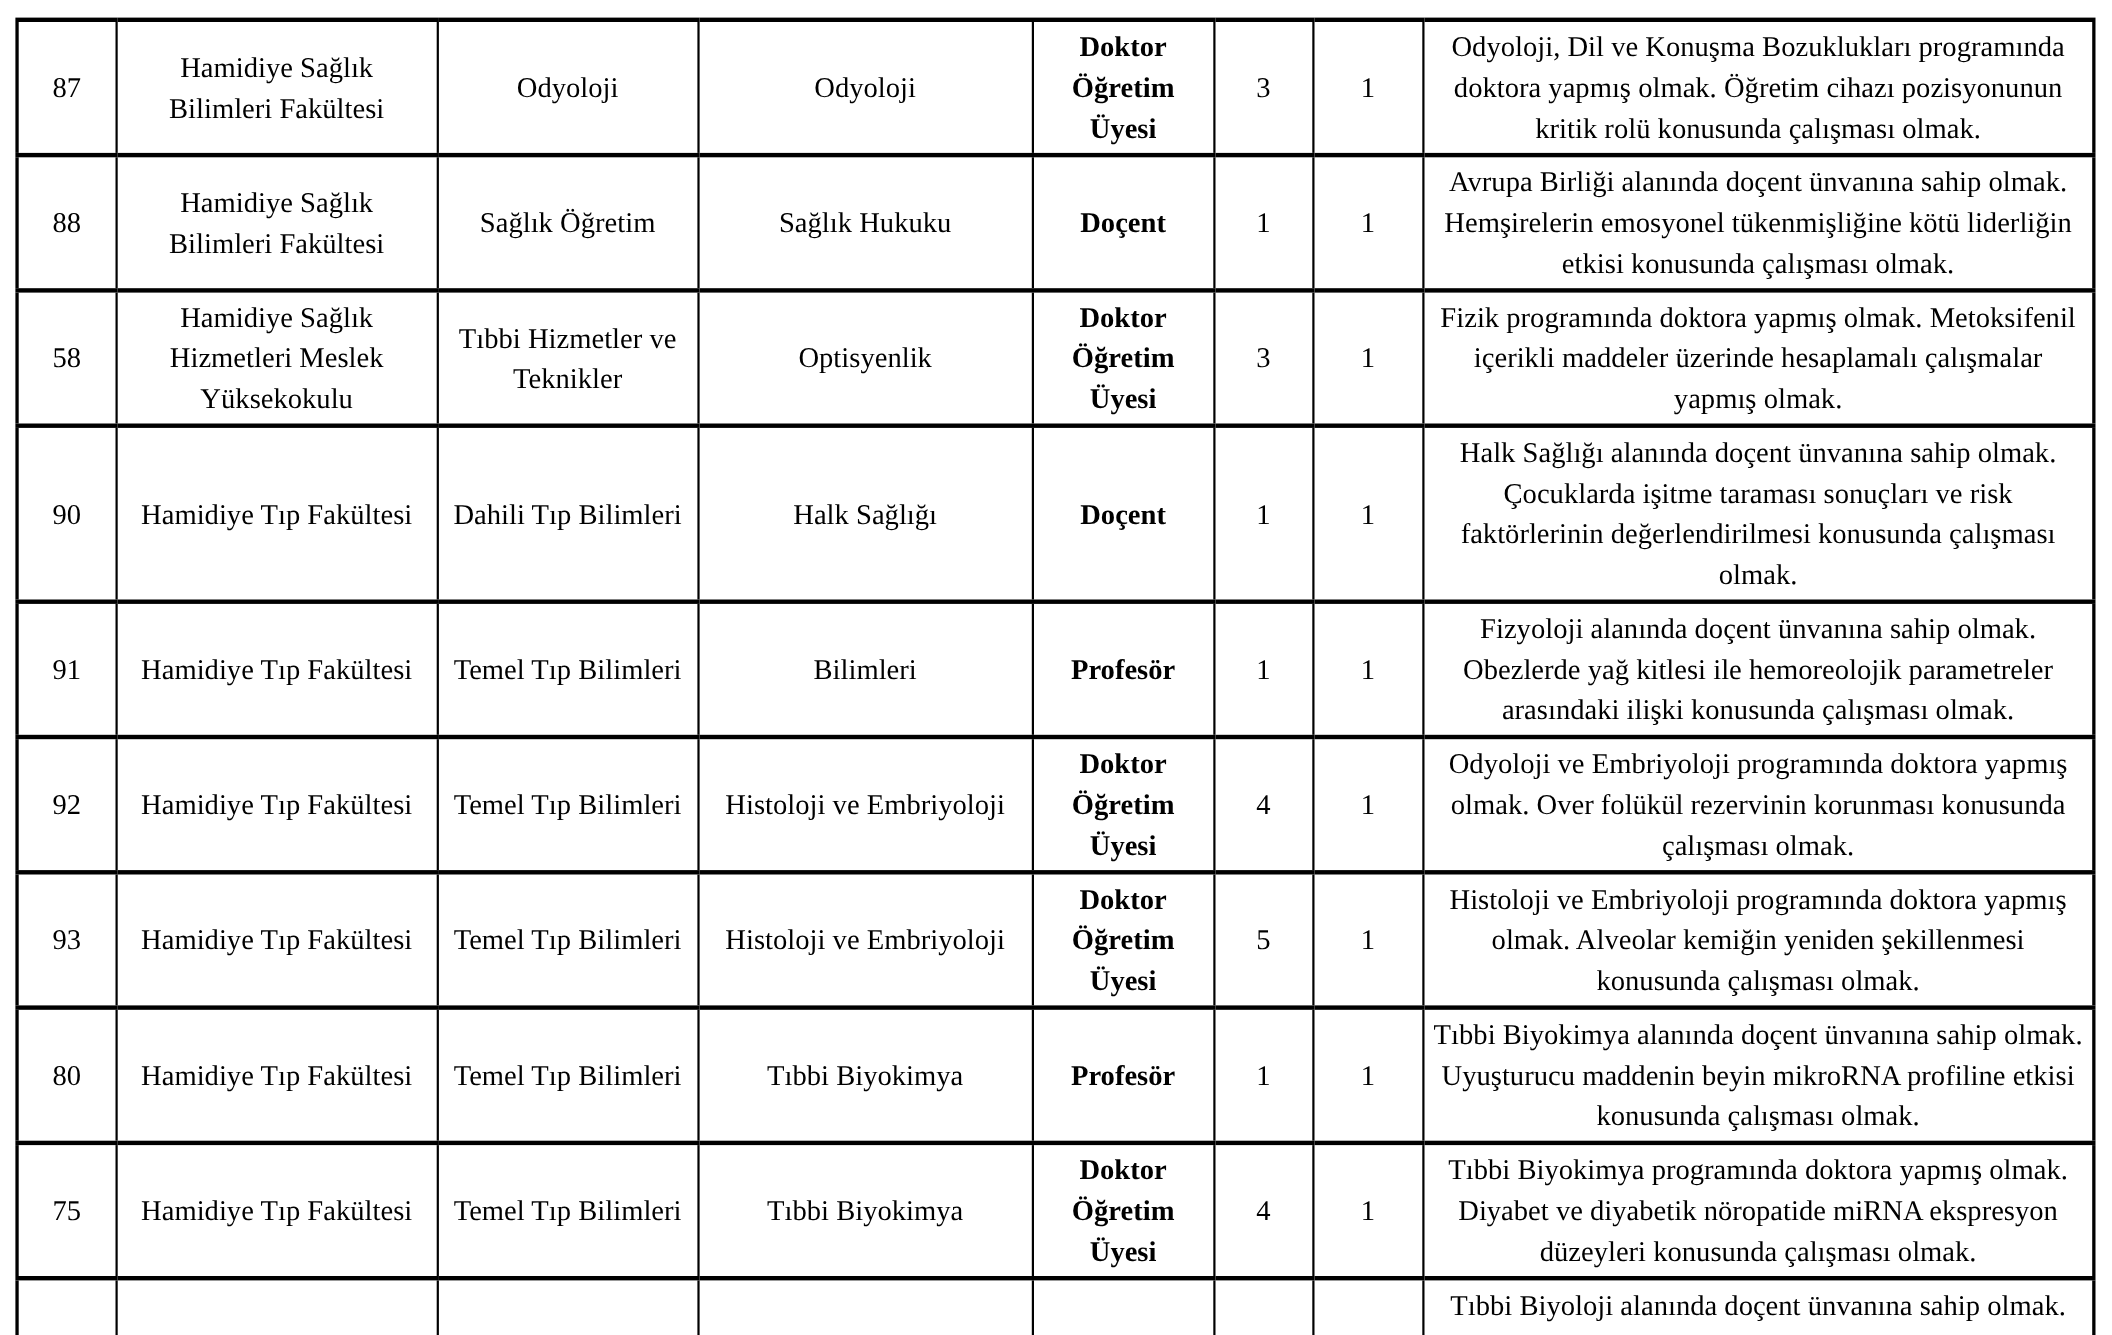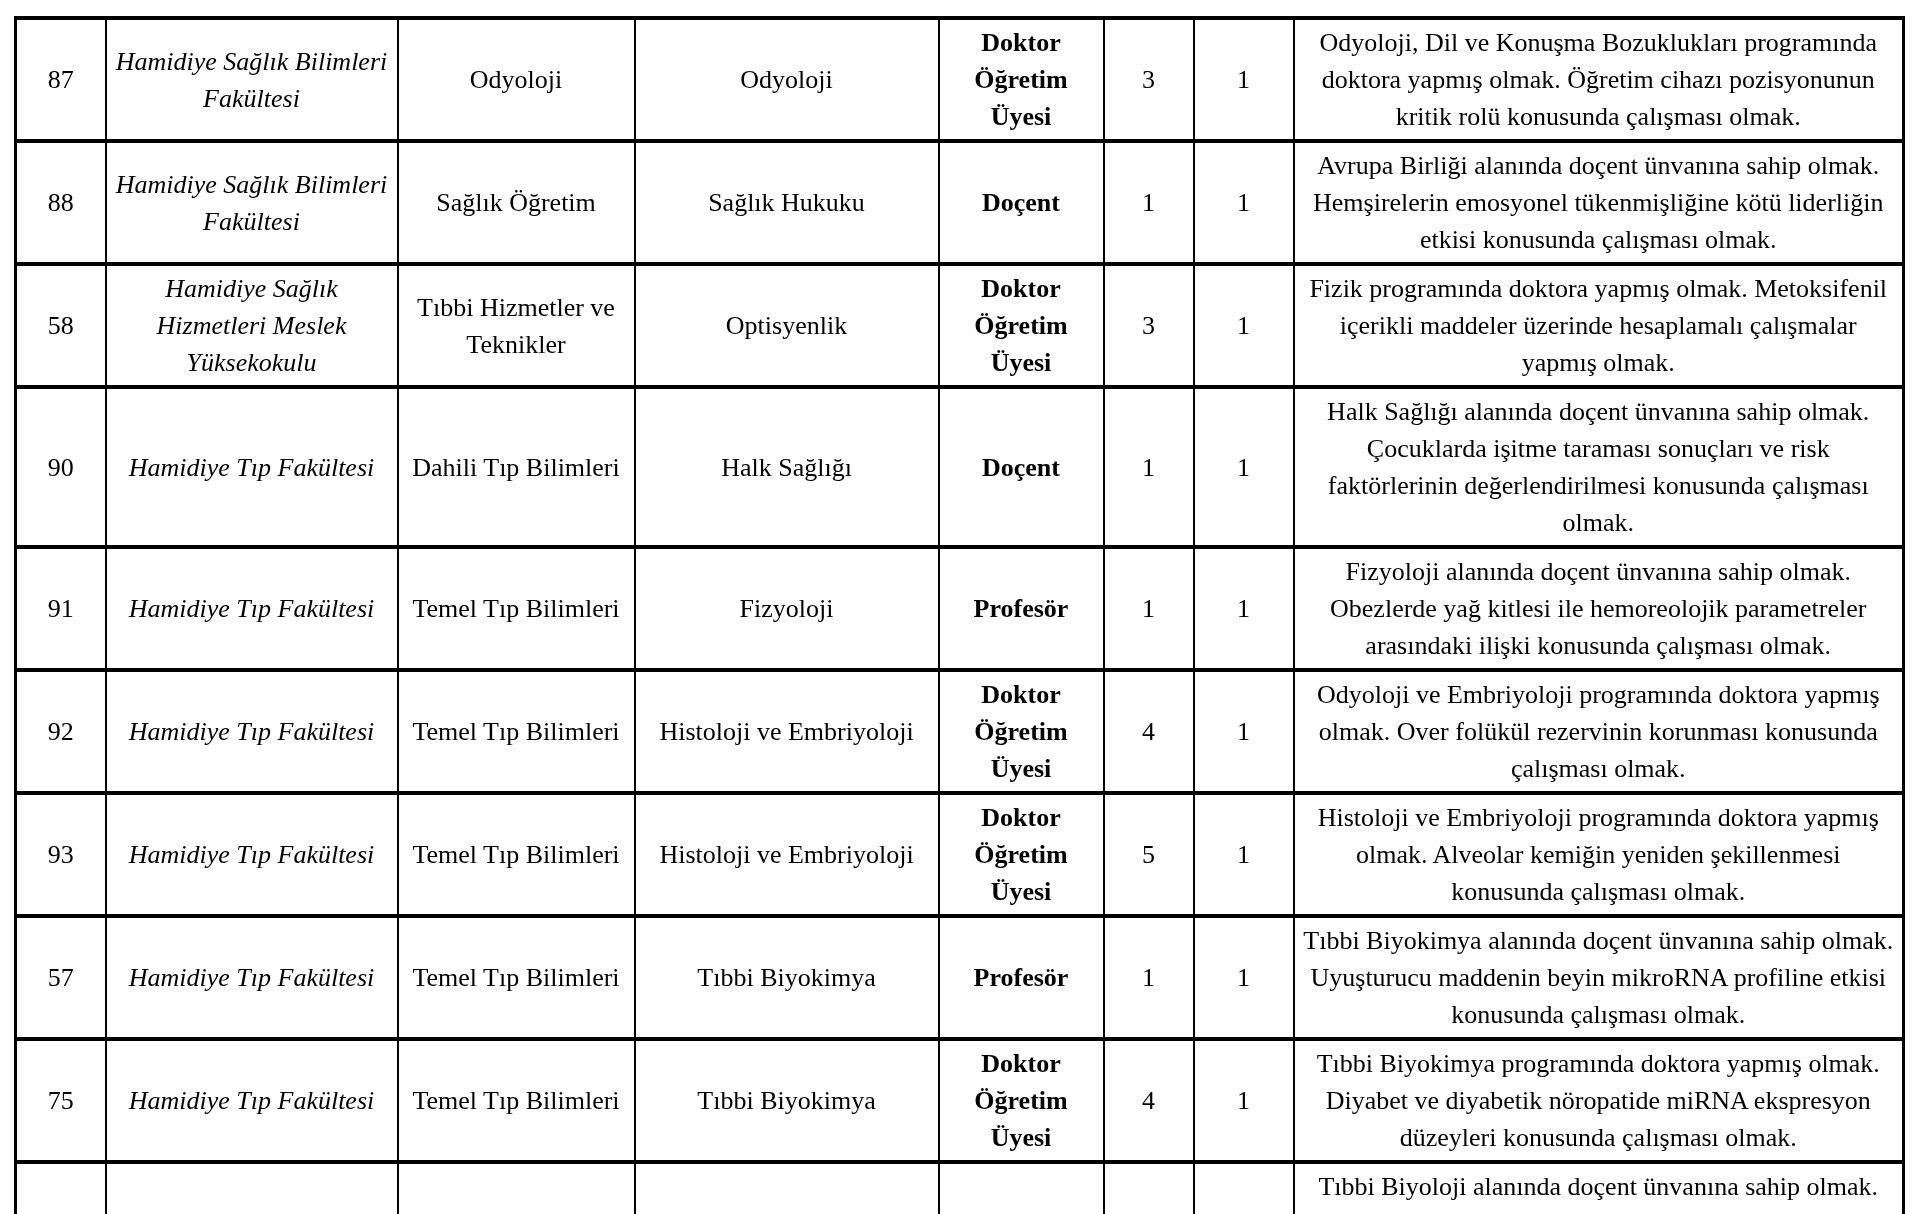--- a/index.html
+++ b/index.html
@@ -30,21 +30,21 @@
     border-top: 4px solid #000000;
     border-bottom: 4px solid #000000;
     font-size: 26px;
     line-height: 37px;
     vertical-align: middle;
     text-align: center;
     padding: 4px 8px;
     overflow: hidden;
   }
   td.col-no       { padding: 4px 4px; }
-  td.col-faculty  { padding: 4px 14px; font-style: italic; }
+  td.col-faculty  { padding: 4px 14px; }
   td.col-dept     { padding: 4px 8px; }
   td.col-field    { padding: 4px 8px; }
   td.col-title    { padding: 4px 8px; font-weight: bold; }
   td.col-req {
     text-align: left;
     padding: 4px 10px 4px 7px;
   }
 </style>
 </head>
 <body>
@@ -103,21 +103,21 @@
     <td class="col-title">Doçent</td>
     <td class="col-num">1</td>
     <td class="col-num">1</td>
     <td class="col-req">Halk Sağlığı alanında doçent ünvanına sahip olmak. Çocuklarda işitme taraması sonuçları ve risk faktörlerinin değerlendirilmesi konusunda çalışması olmak.</td>
   </tr>
 
   <tr>
     <td class="col-no">91</td>
     <td class="col-faculty">Hamidiye Tıp Fakültesi</td>
     <td class="col-dept">Temel Tıp Bilimleri</td>
-    <td class="col-field">Fizyoloji</td>
+    <td class="col-field">Bilimleri</td>
     <td class="col-title">Profesör</td>
     <td class="col-num">1</td>
     <td class="col-num">1</td>
     <td class="col-req">Fizyoloji alanında doçent ünvanına sahip olmak. Obezlerde yağ kitlesi ile hemoreolojik parametreler arasındaki ilişki konusunda çalışması olmak.</td>
   </tr>
 
   <tr>
     <td class="col-no">92</td>
     <td class="col-faculty">Hamidiye Tıp Fakültesi</td>
     <td class="col-dept">Temel Tıp Bilimleri</td>
@@ -133,21 +133,21 @@
     <td class="col-faculty">Hamidiye Tıp Fakültesi</td>
     <td class="col-dept">Temel Tıp Bilimleri</td>
     <td class="col-field">Histoloji ve Embriyoloji</td>
     <td class="col-title">Doktor Öğretim Üyesi</td>
     <td class="col-num">5</td>
     <td class="col-num">1</td>
     <td class="col-req">Histoloji ve Embriyoloji programında doktora yapmış olmak. Alveolar kemiğin yeniden şekillenmesi konusunda çalışması olmak.</td>
   </tr>
 
   <tr>
-    <td class="col-no">57</td>
+    <td class="col-no">80</td>
     <td class="col-faculty">Hamidiye Tıp Fakültesi</td>
     <td class="col-dept">Temel Tıp Bilimleri</td>
     <td class="col-field">Tıbbi Biyokimya</td>
     <td class="col-title">Profesör</td>
     <td class="col-num">1</td>
     <td class="col-num">1</td>
     <td class="col-req">Tıbbi Biyokimya alanında doçent ünvanına sahip olmak. Uyuşturucu maddenin beyin mikroRNA profiline etkisi konusunda çalışması olmak.</td>
   </tr>
 
   <tr>

